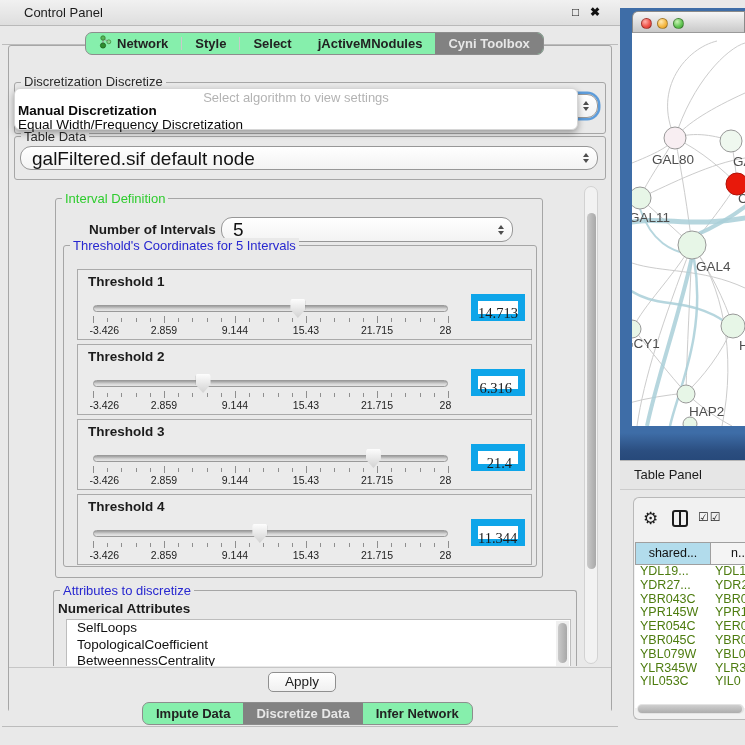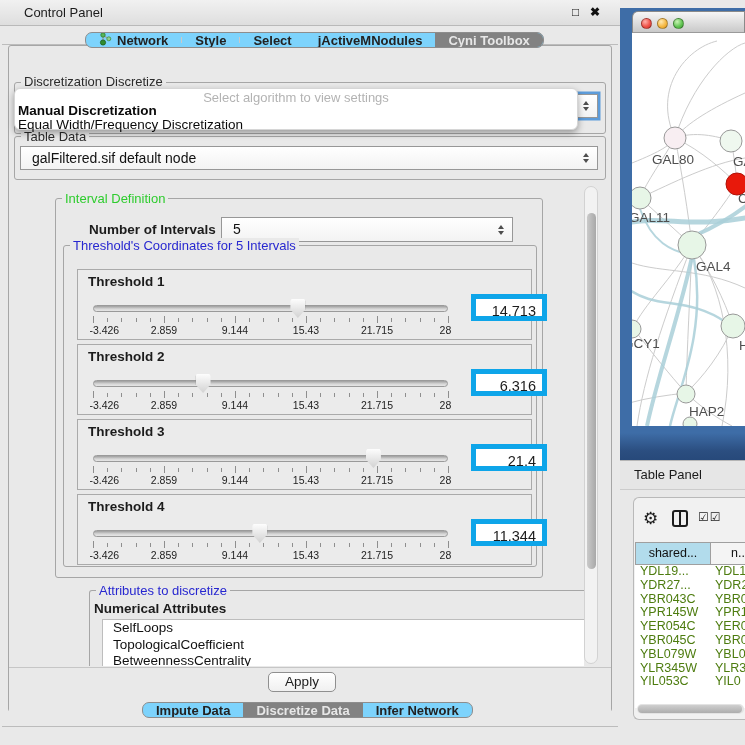--- a/index.html
+++ b/index.html
@@ -14,40 +14,40 @@
   #titlebar .title { position:absolute; left:8px; top:0; line-height:25px; font-size:13px; color:#1b1b1b;margin-left:16px; }
   #titlebar .float { position:absolute; left:572px; top:5px; font-size:12px; color:#111; }
   #titlebar .close { position:absolute; left:590px; top:5px; font-size:12px; font-weight:bold; color:#111; }
 
   .hline { position:absolute; background:#bcbcbc; }
 
   #content-box { position:absolute; left:8px; top:45px; width:604px; height:667px;
     border:1px solid #a6a6a6; border-radius:3px; }
 
   
-  .tabstrip { position:absolute; display:flex; background:#7dd3fc; border:1px solid #8d8d8d;
-    border-radius:7px; overflow:hidden; height:16px; z-index:6; }
+  .tabstrip { position:absolute; display:flex; background:#86efac; border:1px solid #8d8d8d;
+    border-radius:7px; overflow:hidden; height:23px; z-index:6; }
   #top-tabs { left:85px; top:32px; }
   #bottom-tabs { left:142px; top:702px; }
   .tab { display:flex; align-items:center; gap:5px; padding:0 13px; font-size:13px; font-weight:bold;
     color:#222; white-space:nowrap; cursor:default; }
   .tab.selected { background:#828282; color:#e7e7e7; }
   .tabsep { width:1px; background:#c9c9c9; margin:4px 0; }
 
   
   .group { position:absolute; border:1px solid #a6a6a6; border-radius:3px; }
   .legend { position:absolute; top:-8px; left:6px; background:#e9e9e9; padding:0 3px;
     font-size:13px; white-space:nowrap; line-height:15px; }
   .legend.black { color:#2b2b2b; }
   .legend.green { color:#2ecc2e; }
   .legend.blue  { color:#2727d0; }
 
   
   .combo { position:absolute; background:linear-gradient(#ffffff,#f3f3f3); border:1px solid #979797;
-    border-radius:0; font-size:14px;text-align:right; }
+    border-radius:11px; font-size:19px;text-align:right; }
   .combo .val { position:absolute; left:11px; top:0; line-height:23px; color:#111; white-space:nowrap; }
   .stepper { position:absolute; right:8px; top:50%; transform:translateY(-50%); display:flex;
     flex-direction:column; align-items:center; gap:2px; }
   .stepper .up { width:0; height:0; border-left:3.5px solid transparent; border-right:3.5px solid transparent;
     border-bottom:4.5px solid #4e4e4e; }
   .stepper .dn { width:0; height:0; border-left:3.5px solid transparent; border-right:3.5px solid transparent;
     border-top:4.5px solid #4e4e4e; }
   .focusring { box-shadow:0 0 0 2.5px rgba(78,148,216,0.9); }
 
   
@@ -84,25 +84,25 @@
     background:linear-gradient(#fdfdfd,#d2d2d2); 
     clip-path:polygon(8% 0,92% 0,100% 10%,100% 55%,50% 100%,0 55%,0 10%);
     filter:drop-shadow(0 0 1px #777); }
   .ticks { position:absolute; left:0; top:17px; width:100%; height:9px; }
   .tick { position:absolute; top:3px; width:1px; height:4px; background:#8e8e8e; }
   .tick.major { top:1px; height:7px; }
   .ticklabels { position:absolute; left:0; top:26px; width:100%; height:12px; }
   .ticklabels span { position:absolute; transform:translateX(-50%); font-size:10.5px; font-weight:normal; color:#222; white-space:nowrap; }
   .ticklabels span.first { transform:translateX(-12%); }
   .ticklabels span.last { transform:translateX(-72%); }
-  .valuebox { position:absolute; left:393px; top:24px; width:76px; height:27px; background:#fff;
-    border:5px solid #0ea5e9; font-size:14.5px; text-align:right; line-height:25px; padding-right:6px; }
-
-  
-  #attr-group { left:44px; top:406px; width:524px; height:92px; border-bottom:none;margin-left:36px; }
+  .valuebox { position:absolute; left:393px; top:24px; width:54px; height:27px; background:#fff;
+    border:7px solid #0ea5e9; font-size:14.5px; text-align:right; line-height:25px; padding-right:6px;font-family:Liberation Serif, serif; }
+
+  
+  #attr-group { left:44px; top:406px; width:524px; height:92px; border-bottom:none; }
   #attr-subtitle { position:absolute; left:4px; top:10px; font-size:13.5px; font-weight:bold; }
   #attr-list { position:absolute; left:12px; top:28px; width:505px; height:60px; background:#fff;
     border:1px solid #bdbdbd; overflow:hidden; }
   .attr-item { font-size:13.5px; line-height:16.5px; padding-left:10px; color:#111; white-space:nowrap; }
   #attr-list .vscroll { right:1px; top:1px; left:auto; width:13px; height:56px; position:absolute;
     border:none; background:#f0f0f0; border-radius:0; }
   #attr-list .vthumb { top:2px; height:40px; left:2px; }
 
   
   #apply-row { position:absolute; left:9px; top:667px; width:602px; height:45px; background:#e9e9e9;

